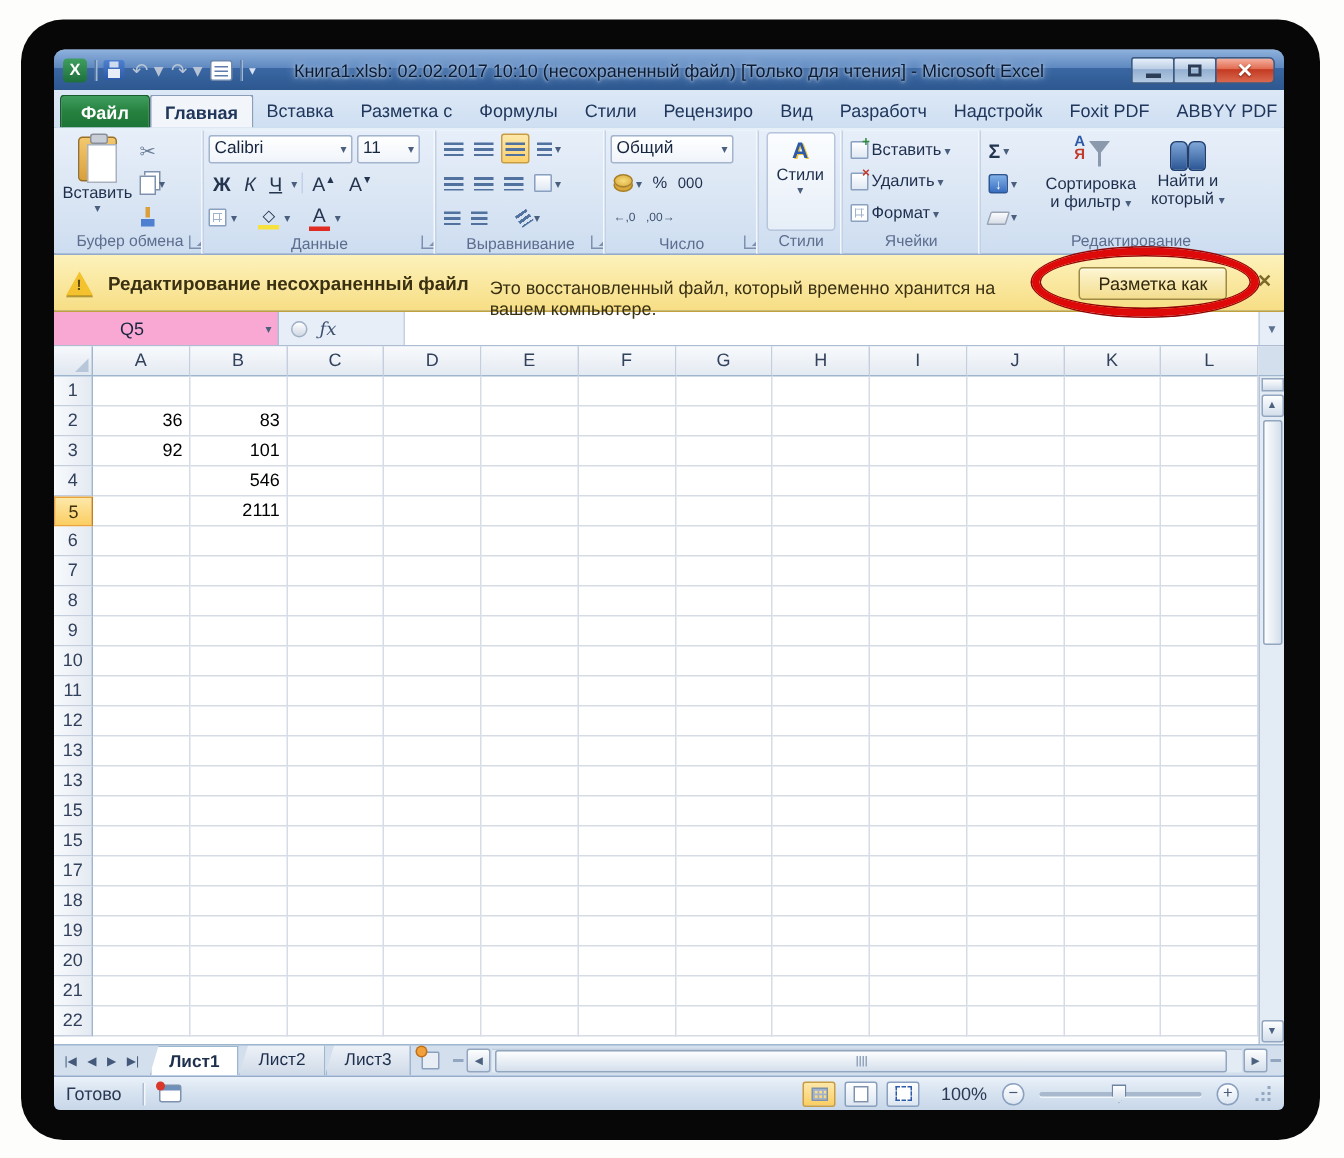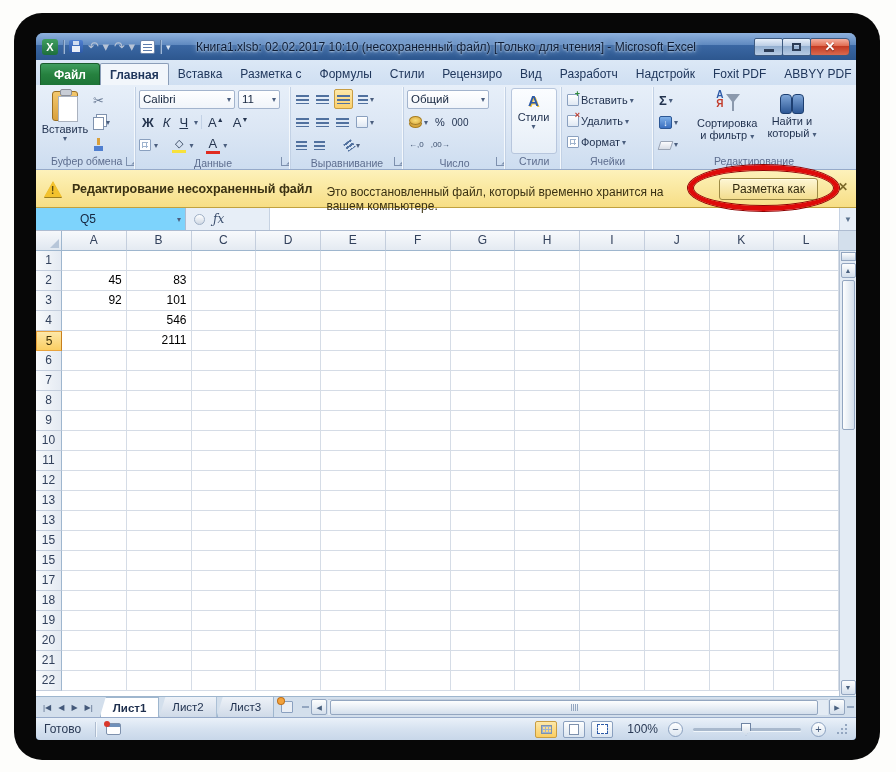--- a/index.html
+++ b/index.html
@@ -99,21 +99,21 @@
   .warn-ic span { position:absolute; left:-2px; top:4px; font-size:10px; font-weight:bold; color:#5d4a10; }
   .msg-title { font-weight:bold; font-size:12.5px; color:#3a3112; margin:0 14px 0 10px; white-space:nowrap; }
   .msg-text { font-size:12px; color:#3a3112; width:372px; line-height:14px;margin-top:20px; }
   .msg-btn { margin-left:auto; margin-right:30px; background:linear-gradient(#fdf6d4,#f3dd8e); border:1px solid #9c8a45; border-radius:3px;
              font-size:12px; color:#32290e; padding:3px 12px; box-shadow:inset 0 1px 0 #fffbe8; white-space:nowrap; }
   .msg-close { position:absolute; right:8px; top:10px; color:#7c6a2a; font-size:12px; font-weight:bold; }
   .annotation { position:absolute; right:17px; top:-5px; width:151px; height:46px; border:5px solid #de0a0a; border-radius:50%; box-shadow:0 0 0 1px #8f0505, inset 0 0 0 1px #8f0505; z-index:5; }
 
   
   .fbar { height:23px; background:#e7eef7; border-bottom:1px solid #aebcd1; display:flex; align-items:stretch; }
-  .namebox { width:150px; background:#7dd3fc; border-right:1px solid #aebcd1; display:flex; align-items:center; font-size:12px; color:#16263f; padding-left:44px; position:relative; }
+  .namebox { width:150px; background:#f9a8d4; border-right:1px solid #aebcd1; display:flex; align-items:center; font-size:12px; color:#16263f; padding-left:44px; position:relative; }
   .namebox .caret { position:absolute; right:4px; top:8px; }
   .fx-zone { width:84px; display:flex; align-items:center; gap:8px; padding-left:8px; border-right:1px solid #c6d2e2; }
   .rounddot { width:11px; height:11px; border-radius:50%; background:linear-gradient(#fff,#cfd8e4); border:1px solid #9fb0c6; }
   .fx { font-size:12px; font-style:italic; font-family:"DejaVu Serif", serif; color:#3c4f6e; }
   .finput { flex:1; background:#fff; }
   .fexpand { width:17px; background:#e7eef7; border-left:1px solid #c6d2e2; display:flex; align-items:center; justify-content:center; color:#5c738f; font-size:8px; }
 
   
   .gridwrap { flex:1; display:flex; flex-direction:column; background:#fff; position:relative; }
   .hdrrow { display:flex; height:20px; }
@@ -480,21 +480,21 @@
             <div class="cell"></div>
             <div class="cell"></div>
             <div class="cell"></div>
             <div class="cell"></div>
             <div class="cell"></div>
             <div class="cell"></div>
             <div class="cell"></div>
           </div>
           <div class="grow">
             <div class="rowhead">2</div>
-            <div class="cell num">45</div>
+            <div class="cell num">36</div>
             <div class="cell num">83</div>
             <div class="cell"></div>
             <div class="cell"></div>
             <div class="cell"></div>
             <div class="cell"></div>
             <div class="cell"></div>
             <div class="cell"></div>
             <div class="cell"></div>
             <div class="cell"></div>
             <div class="cell"></div>

